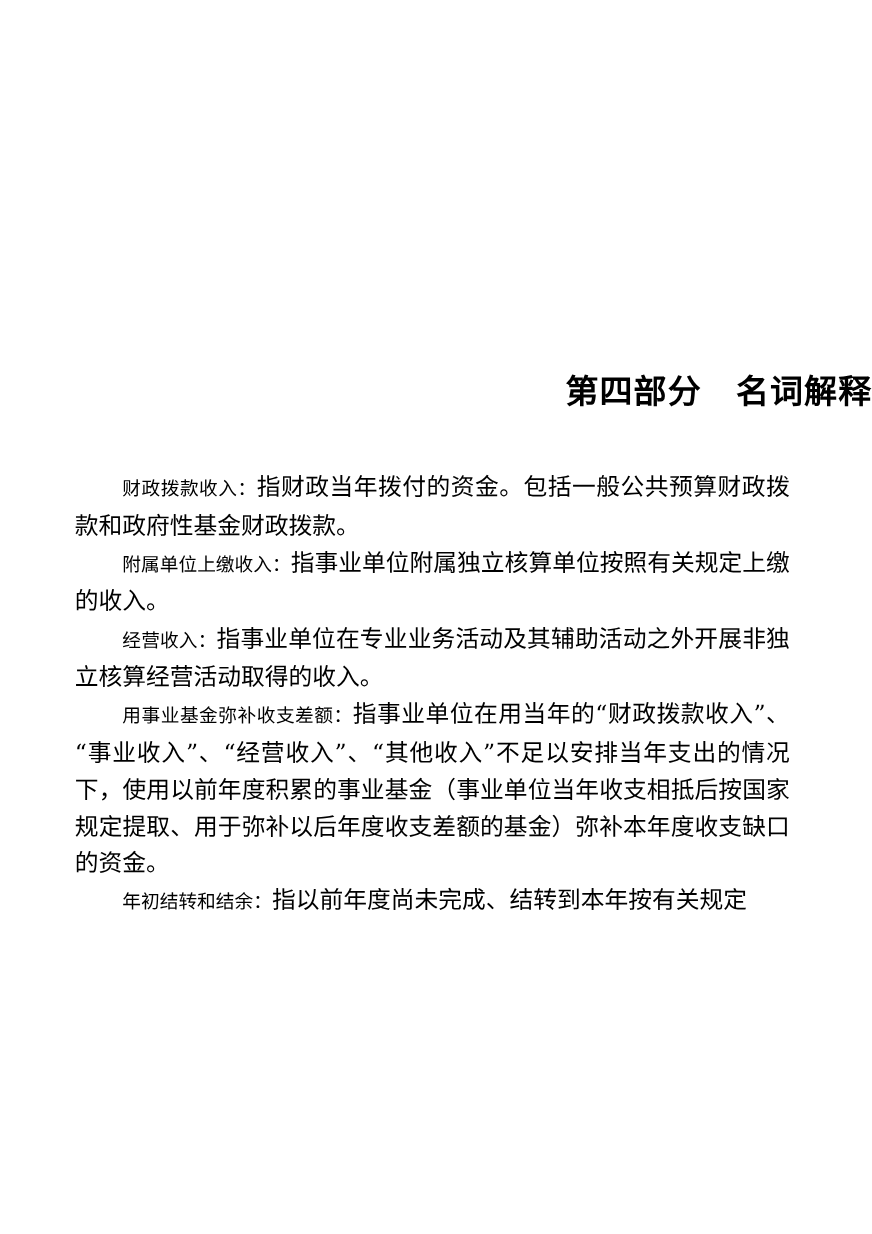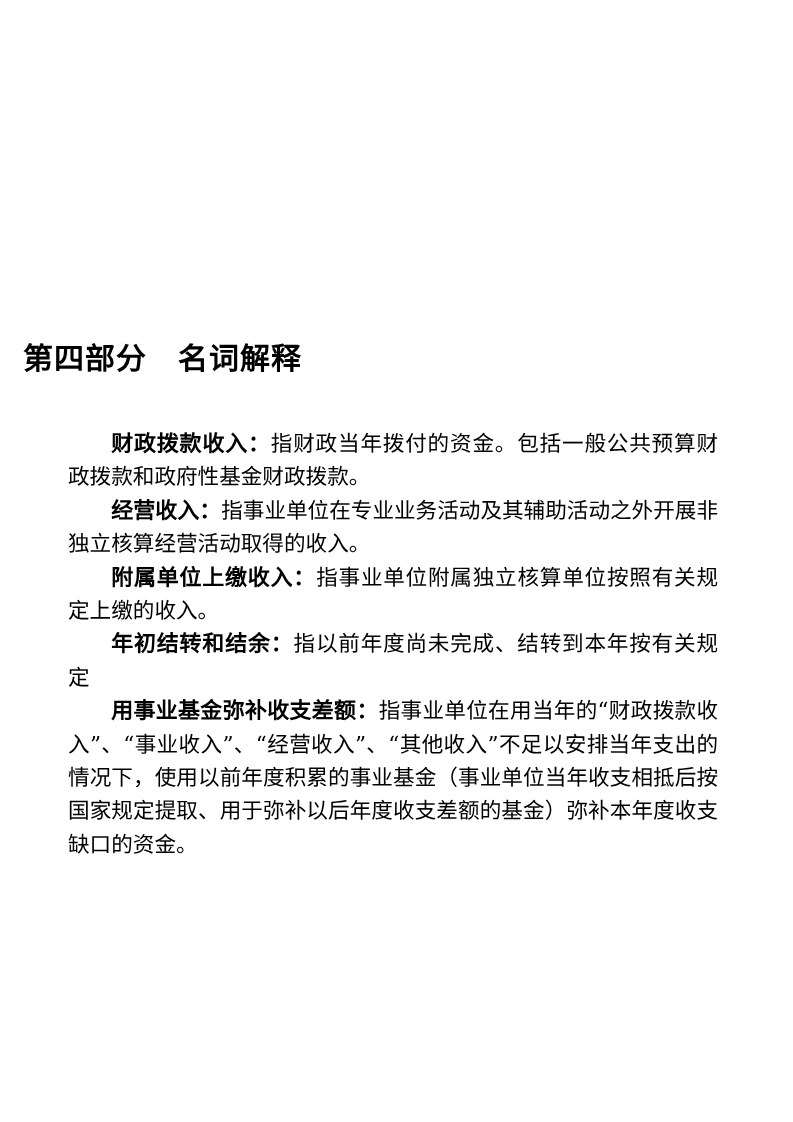--- a/index.html
+++ b/index.html
@@ -16,22 +16,22 @@
   .page {
     width: 793px;
     height: 1122px;
     background: #ffffff;
     color: #000000;
   }
   .doc-title {
     margin: 0;
     padding-top: 339px;
     padding-left: 23px;       
-    text-align: left;
-    font-family: Liberation Sans, sans-serif;
+    text-align: right;
+    font-family: Liberation Mono, monospace;
     font-weight: 700;
     font-size: 30px;
     line-height: 40px;
     letter-spacing: 1px;
     white-space: pre;
   }
   .doc-body {
     margin-top: 48px;
     margin-left: 68px;
     width: 650px;
@@ -41,43 +41,43 @@
     text-align: justify;
     word-break: normal;
     overflow-wrap: break-word;
   }
   .para {
     margin: 0;
     padding: 0;
     text-indent: 2em;
   }
   .term {
-    font-weight: 700;
+    font-weight: 400;
     
     font-family: "DejaVu Sans", "Liberation Sans", sans-serif;
-    font-size: 22px;
+    font-size: 17px;
   }
   .definition {
     font-weight: 400;
   }
 </style>
 </head>
 <body>
 
 <div class="page">
   <h1 class="doc-title">第四部分　名词解释</h1>
 
   <div class="doc-body">
 
       <p class="para"><span class="term">财政拨款收入：</span><span class="definition">指财政当年拨付的资金。包括一般公共预算财政拨款和政府性基金财政拨款。</span></p>
 
 
 
+      <p class="para"><span class="term">附属单位上缴收入：</span><span class="definition">指事业单位附属独立核算单位按照有关规定上缴的收入。</span></p>
+
       <p class="para"><span class="term">经营收入：</span><span class="definition">指事业单位在专业业务活动及其辅助活动之外开展非独立核算经营活动取得的收入。</span></p>
 
-      <p class="para"><span class="term">附属单位上缴收入：</span><span class="definition">指事业单位附属独立核算单位按照有关规定上缴的收入。</span></p>
 
+      <p class="para"><span class="term">用事业基金弥补收支差额：</span><span class="definition">指事业单位在用当年的“财政拨款收入”、“事业收入”、“经营收入”、“其他收入”不足以安排当年支出的情况下，使用以前年度积累的事业基金（事业单位当年收支相抵后按国家规定提取、用于弥补以后年度收支差额的基金）弥补本年度收支缺口的资金。</span></p>
 
       <p class="para"><span class="term">年初结转和结余：</span><span class="definition">指以前年度尚未完成、结转到本年按有关规定</span></p>
-
-      <p class="para"><span class="term">用事业基金弥补收支差额：</span><span class="definition">指事业单位在用当年的“财政拨款收入”、“事业收入”、“经营收入”、“其他收入”不足以安排当年支出的情况下，使用以前年度积累的事业基金（事业单位当年收支相抵后按国家规定提取、用于弥补以后年度收支差额的基金）弥补本年度收支缺口的资金。</span></p>
     </div>
 </div>
 
 </body></html>

